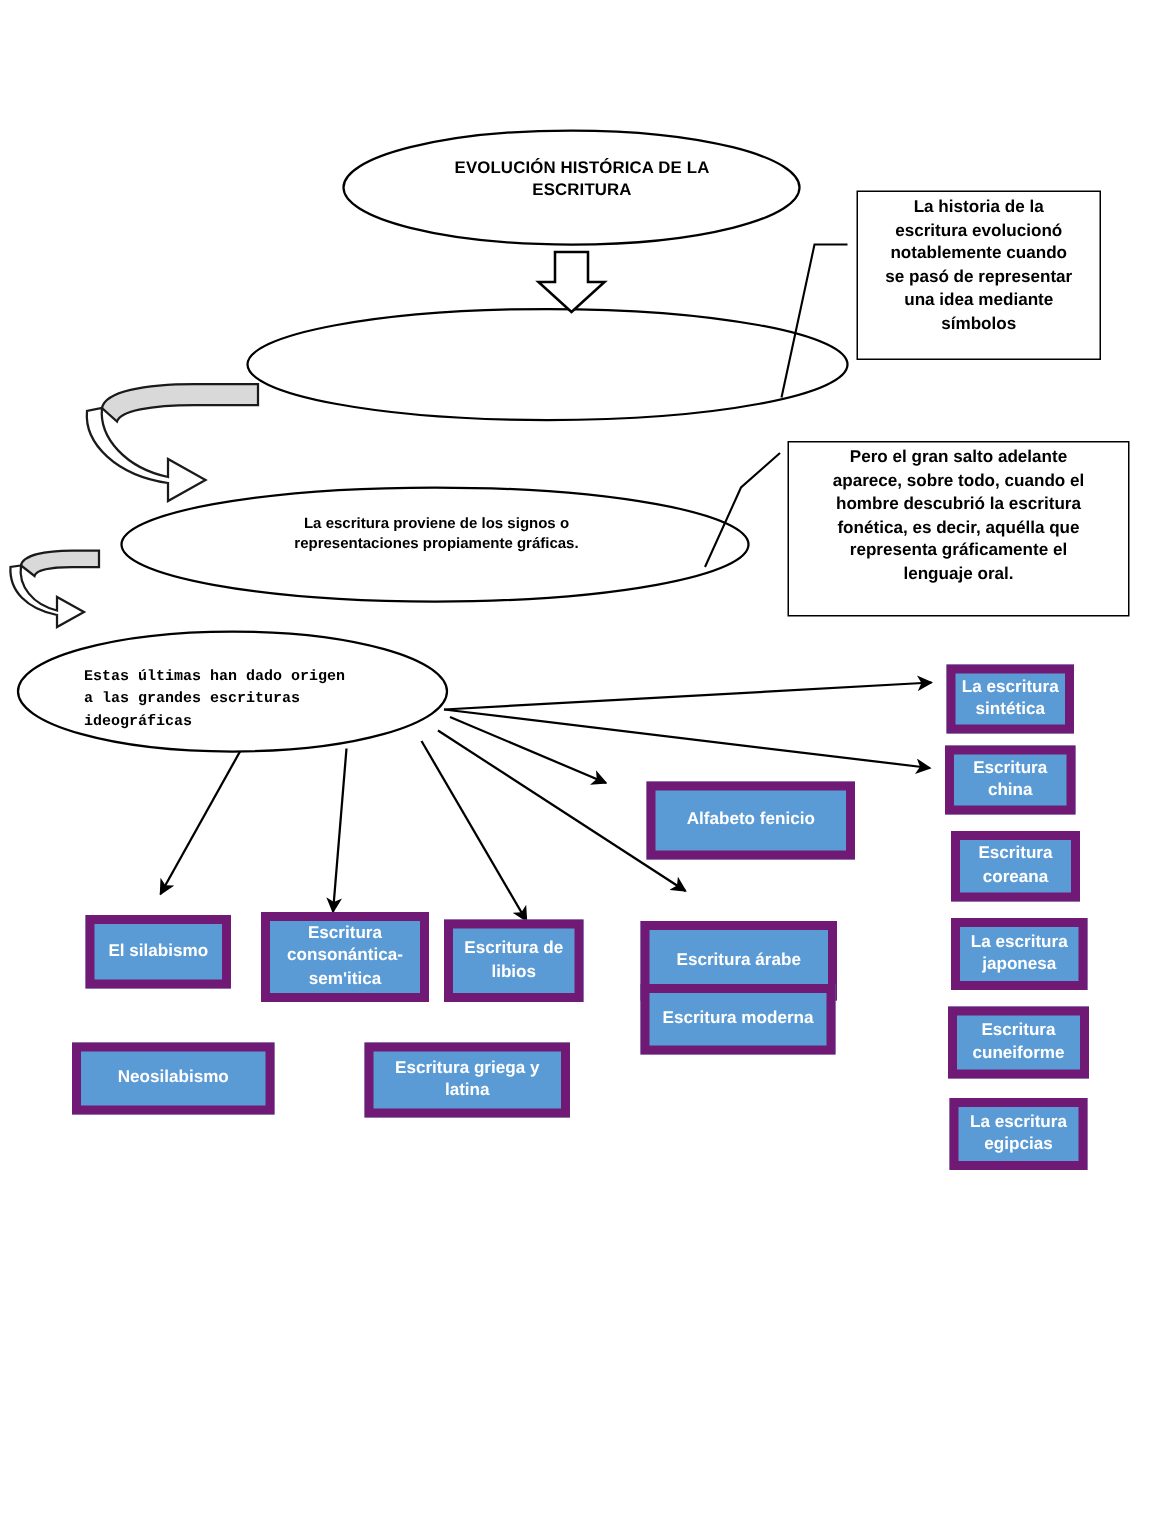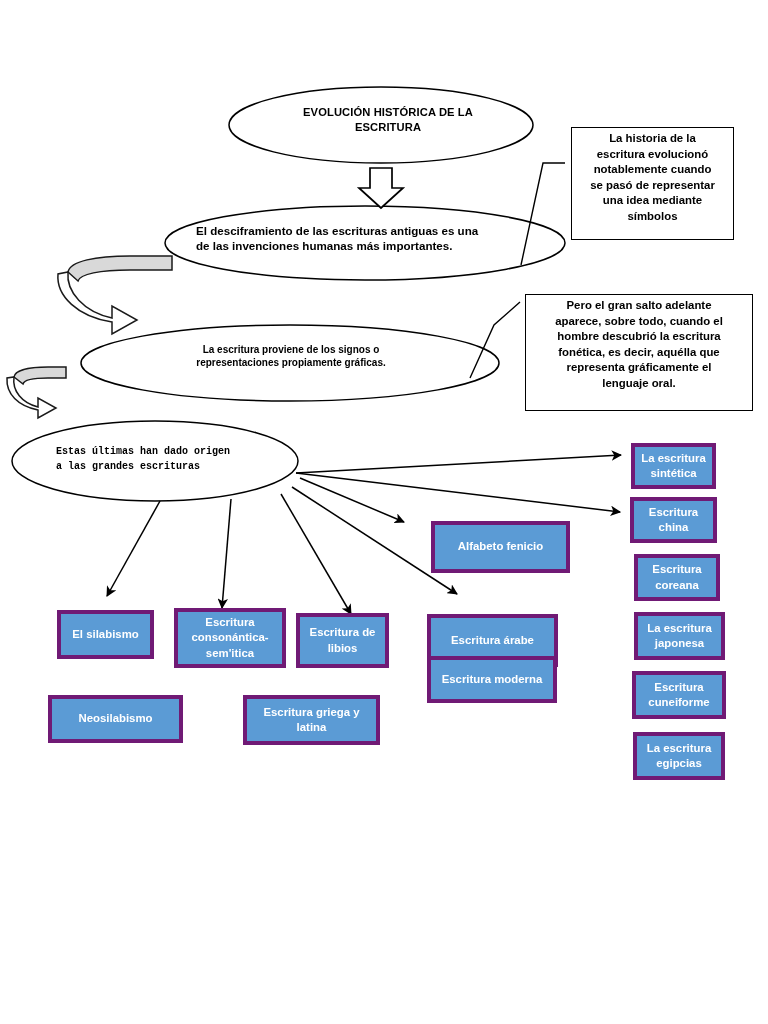--- a/index.html
+++ b/index.html
@@ -74,21 +74,21 @@
     z-index: 5;
   }
   #note-1 { left: 571px; top: 127px; width: 163px; height: 113px; }
   #note-2 { left: 525px; top: 294px; width: 228px; height: 117px; }
 
   
   .blue-box {
     position: absolute;
     box-sizing: border-box;
     background: #5B9BD5;
-    border: 4px solid #701a75;
+    border: 6px solid #701a75;
     color: #ffffff;
     font-weight: bold;
     font-size: 11.4px;
     line-height: 1.35;
     text-align: center;
     display: flex;
     align-items: center;
     justify-content: center;
     padding: 2px 4px;
     z-index: 5;
@@ -145,33 +145,30 @@
       <path d="M 231 499 L 222 608"></path>
       <path d="M 160 501 L 107 596"></path>
     </g>
   </svg>
 
   <div class="ellipse-text center" id="title-text">
     <div>EVOLUCIÓN HISTÓRICA DE LA</div>
     <div>ESCRITURA</div>
   </div>
 
-  <div class="ellipse-text left" id="stmt1-text">
-    <div>El desciframiento de las escrituras antiguas es una</div>
-    <div>de las invenciones humanas más importantes.</div>
-  </div>
 
   <div class="ellipse-text center" id="stmt2-text">
     <div>La escritura proviene de los signos o</div>
     <div>representaciones propiamente gráficas.</div>
   </div>
 
   <div class="ellipse-text left" id="stmt3-text">
     <div>Estas últimas han dado origen</div>
     <div>a las grandes escrituras</div>
+    <div>ideográficas</div>
   </div>
 
   <div class="note-box" id="note-1">
     <div>
       <div>La historia de la</div>
       <div>escritura evolucionó</div>
       <div>notablemente cuando</div>
       <div>se pasó de representar</div>
       <div>una idea mediante</div>
       <div>símbolos</div>

